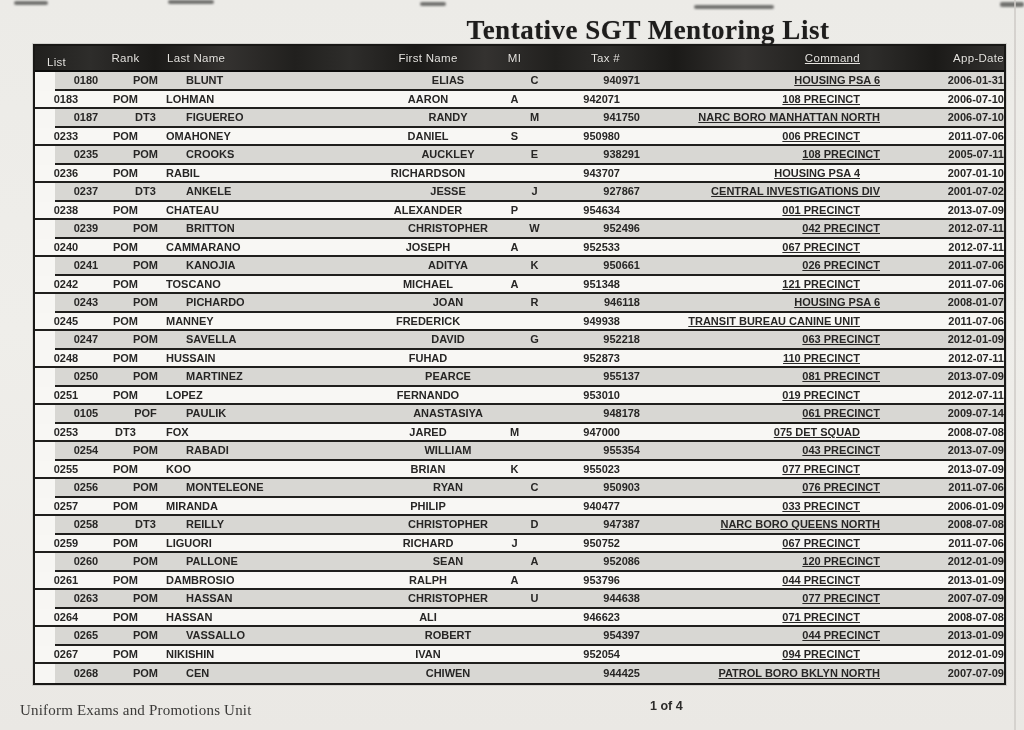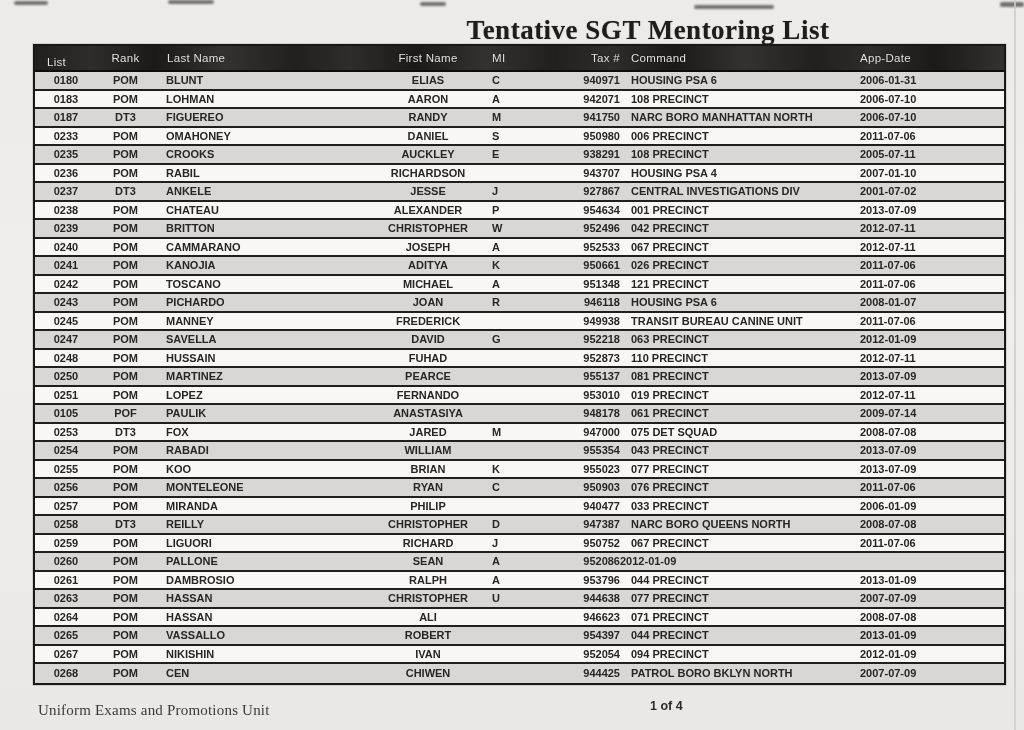--- a/index.html
+++ b/index.html
@@ -26,42 +26,42 @@
     box-shadow:0 0 0 1px rgba(60,60,60,.15);
   }
   .trow{
     display:grid;
     grid-template-columns:62px 57px 205px 133px 45px 83px 240px 1fr;
     height:18.5px;line-height:16px;box-sizing:border-box;
     border-bottom:2px solid #201f1d;
     font-size:11px;color:#272625;font-weight:bold;
   }
   .trow:last-child{border-bottom:none;}
-  .trow.shade{background:#d8d7d3;}
+  .trow.shade{background:#d8d7d3;margin-left:20px;}
   .trow.plain{background:#f8f7f4;}
   .thead{
     height:26px;line-height:24px;
     background:repeating-linear-gradient(90deg,#21201e 0px,#2e2d2b 55px,#1b1a18 120px,#343230 190px,#21201e 260px);
     color:#e6e4e0;font-size:11.5px;font-weight:normal;letter-spacing:.3px;
     border-bottom:2px solid #0d0d0c;text-shadow:0 0 1px rgba(0,0,0,.8);
   }
   .cell{overflow:hidden;white-space:nowrap;align-self:center;}
   .c0{text-align:center;}
   .c1{text-align:center;}
   .c2{text-align:left;padding-left:12px;}
   .c3{text-align:center;padding-left:5px;}
-  .c4{}
+  .c4{text-align:center;}
   .c5{text-align:right;}
-  .c6{text-align:left;padding-left:11px;}
-  .c7{text-align:left;}
+  .c6{text-align:right;padding-left:11px;text-decoration:underline;}
+  .c7{text-align:right;}
   .thead .c0{text-align:left;padding-left:12px;margin-top:8px;}
   .thead .c2{padding-left:13px;}
 
   .footer-left{
-    position:absolute;left:38px;top:702px;
+    position:absolute;left:20px;top:702px;
     font-family:"Liberation Serif",serif;font-size:15px;color:#3b3a38;
     letter-spacing:.2px;
   }
   .footer-page{
     position:absolute;left:650px;top:699px;
     font-size:12.5px;color:#2c2b2a;font-weight:bold;
   }
 </style>
 </head>
 <body>
@@ -347,20 +347,21 @@
         <div class="cell c6">067 PRECINCT</div>
         <div class="cell c7">2011-07-06</div>
       </div>
       <div class="trow shade">
         <div class="cell c0">0260</div>
         <div class="cell c1">POM</div>
         <div class="cell c2">PALLONE</div>
         <div class="cell c3">SEAN</div>
         <div class="cell c4">A</div>
         <div class="cell c5">952086</div>
+        <div class="cell c6">120 PRECINCT</div>
         <div class="cell c7">2012-01-09</div>
       </div>
       <div class="trow plain">
         <div class="cell c0">0261</div>
         <div class="cell c1">POM</div>
         <div class="cell c2">DAMBROSIO</div>
         <div class="cell c3">RALPH</div>
         <div class="cell c4">A</div>
         <div class="cell c5">953796</div>
         <div class="cell c6">044 PRECINCT</div>

